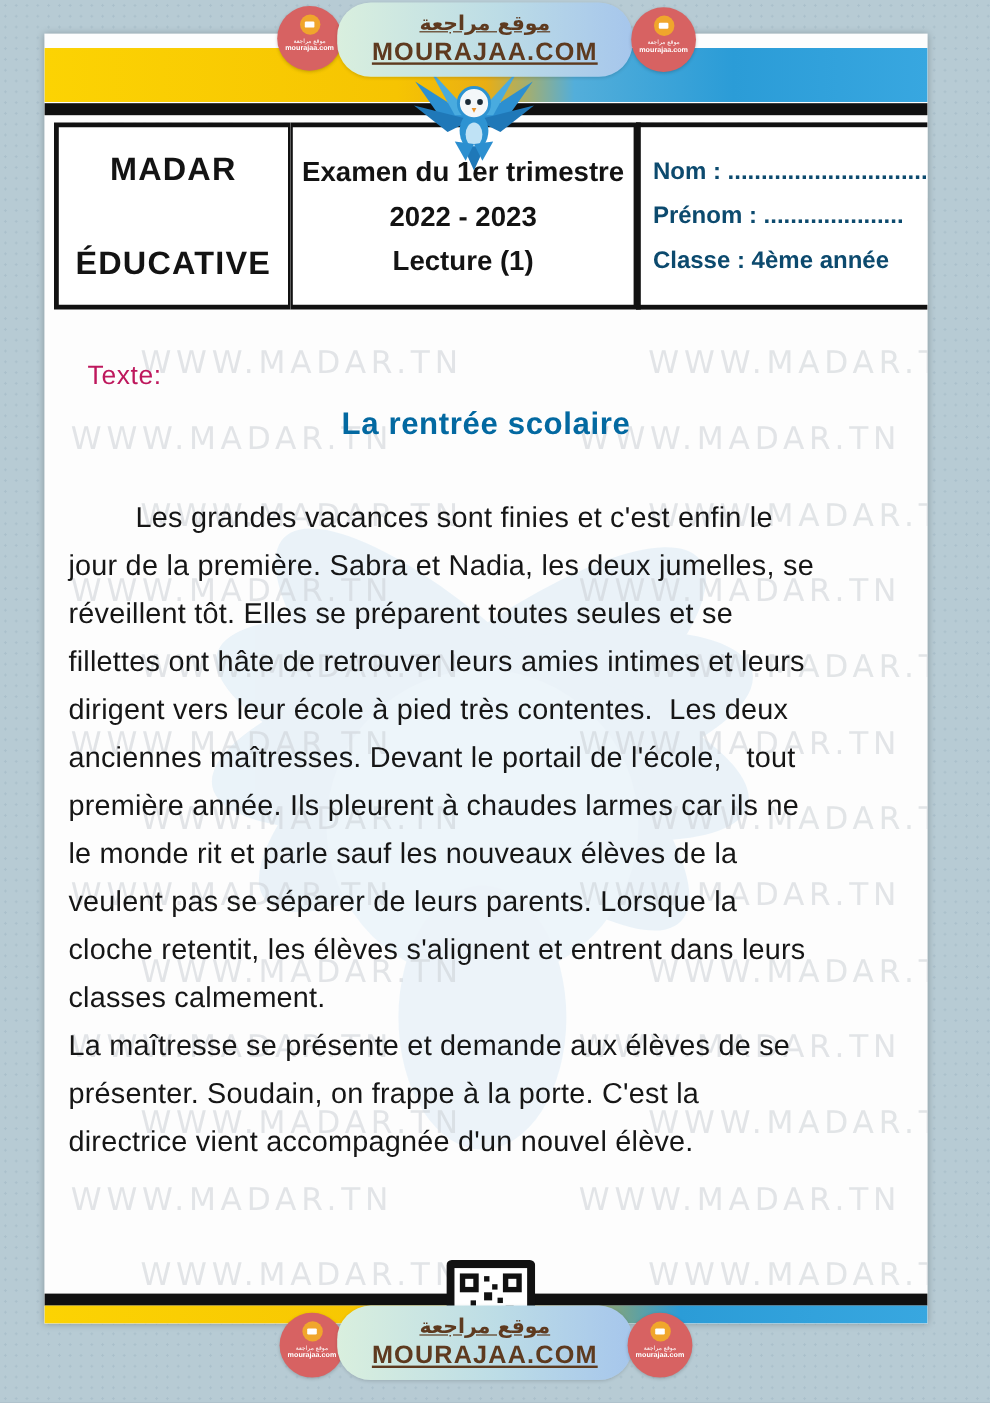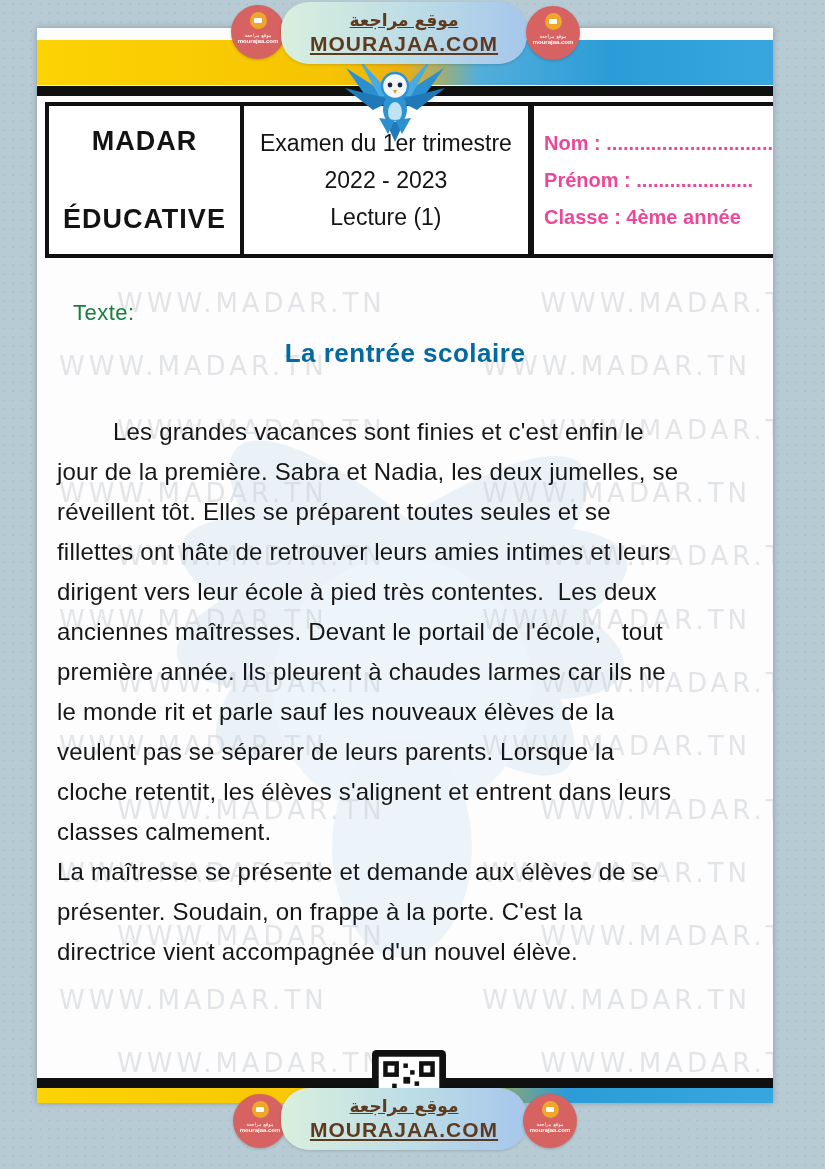--- a/index.html
+++ b/index.html
@@ -49,25 +49,25 @@
   
   .head-row{
     position:absolute; left:8px; top:74px; width:728px; height:156px;
     display:flex; z-index:2;
   }
   .hbox{ background:#fff; border:4px solid #111; display:flex; flex-direction:column; justify-content:center; align-items:center; }
   .hbox.brand{ width:210px; border-right-width:2px;gap:44px; }
   .hbox.exam{ width:310px; border-left-width:2px; }
   .hbox.student{ flex:1; border-left:4px solid #111; border-right:none; align-items:flex-start; padding-left:10px; margin-left:-2px;}
   .brand .t{ font-weight:bold; font-size:27px; letter-spacing:1px; color:#131313; line-height:34px; text-align:center;}
-  .exam .t{ font-weight:normal; font-size:23px; color:#131313; line-height:37px; text-align:center; }
-  .student .t{ font-weight:bold; font-size:20px; color:#ec4899; line-height:37px; white-space:nowrap; }
-
-  
-  .texte-label{ position:absolute; left:36px; top:272px; font-size:22px; color:#15803d; z-index:3; letter-spacing:.5px;}
+  .exam .t{ font-weight:bold; font-size:23px; color:#131313; line-height:37px; text-align:center; }
+  .student .t{ font-weight:bold; font-size:20px; color:#0c4a6e; line-height:37px; white-space:nowrap; }
+
+  
+  .texte-label{ position:absolute; left:36px; top:272px; font-size:22px; color:#be185d; z-index:3; letter-spacing:.5px;}
   .doc-title{ position:absolute; left:0; top:310px; width:100%; text-align:center; font-weight:bold; font-size:26px; color:#0369a1; z-index:3; letter-spacing:.5px;}
   .para{ position:absolute; left:20px; top:390px; width:706px; z-index:3; }
   .line{ height:40px; font-size:24px; color:#161616; white-space:pre; letter-spacing:.2px; }
   .line.indent{ padding-left:56px; }
 
   
   .qr{ position:absolute; left:372px; top:1050px; z-index:5; }
 
   
   .mascot{ position:absolute; left:343px; top:56px; z-index:6; }

